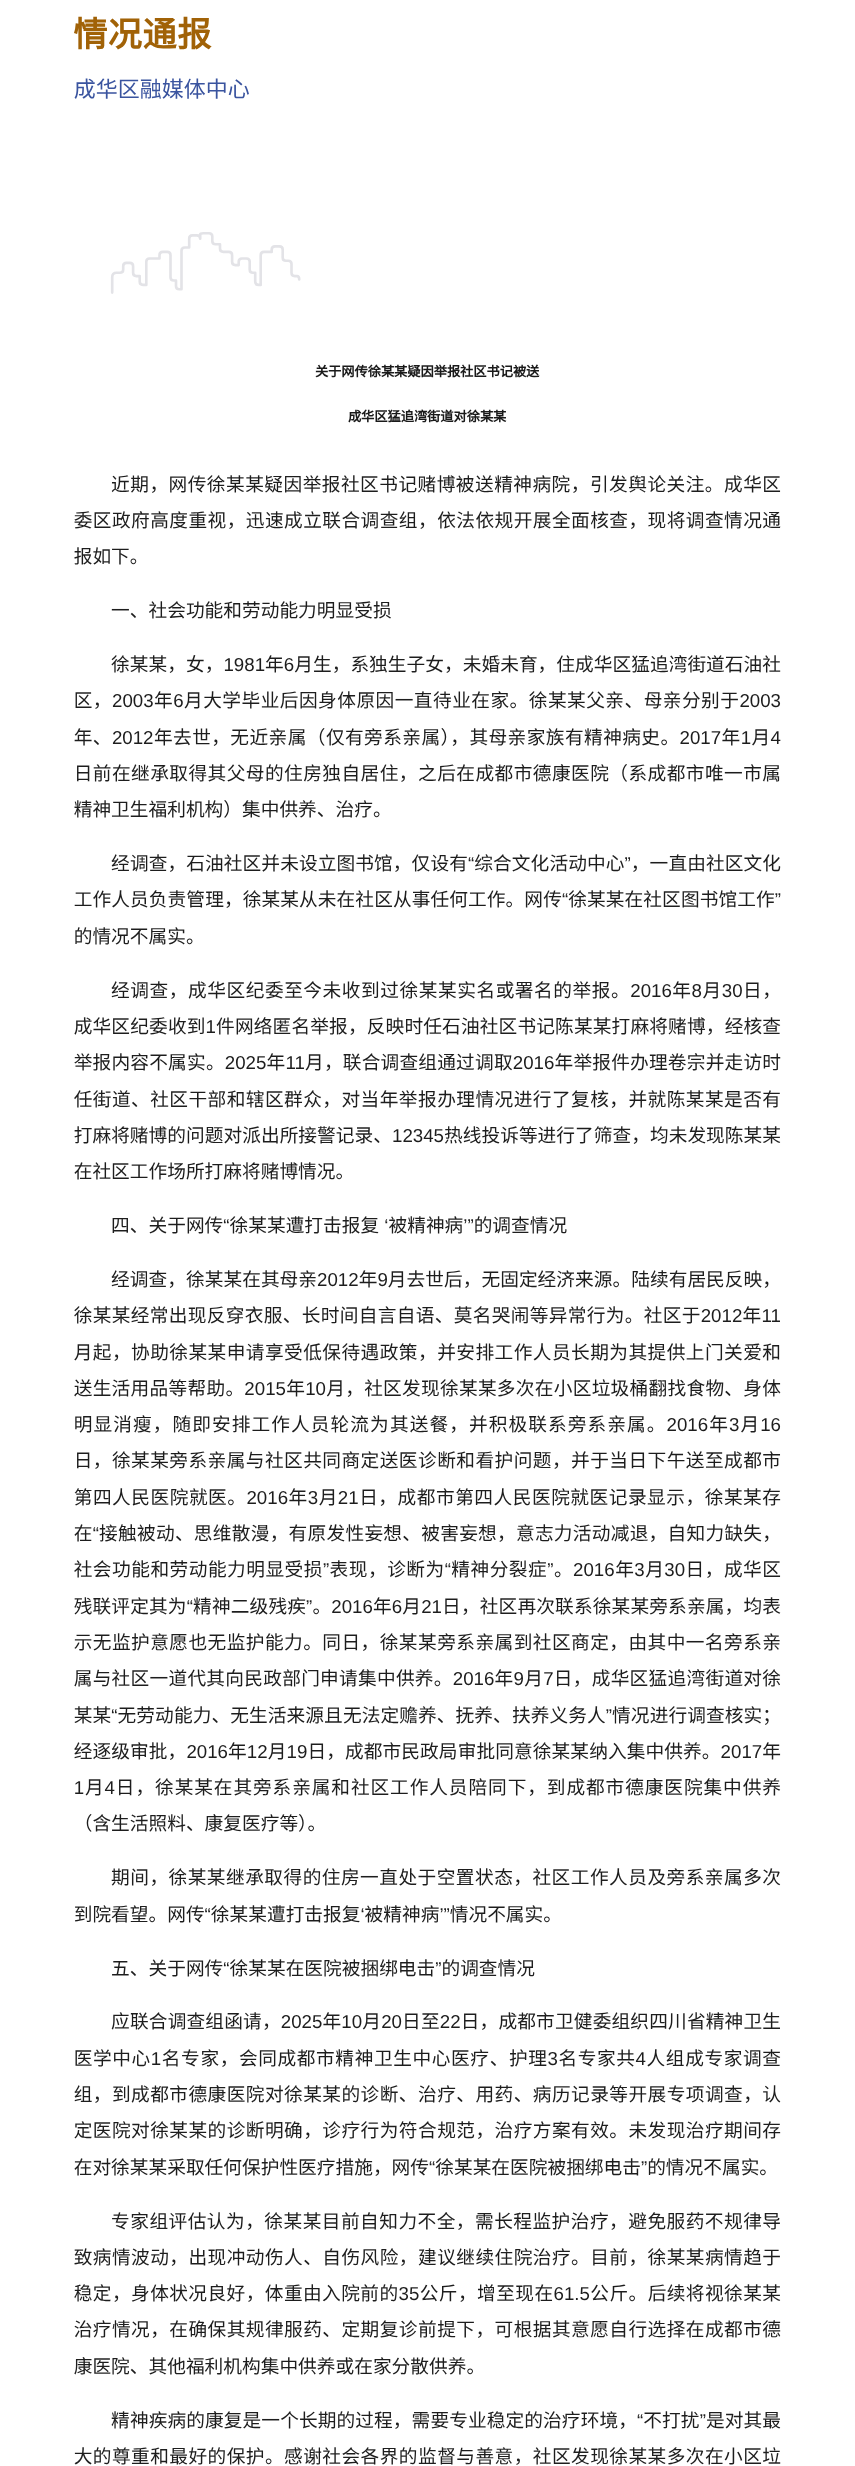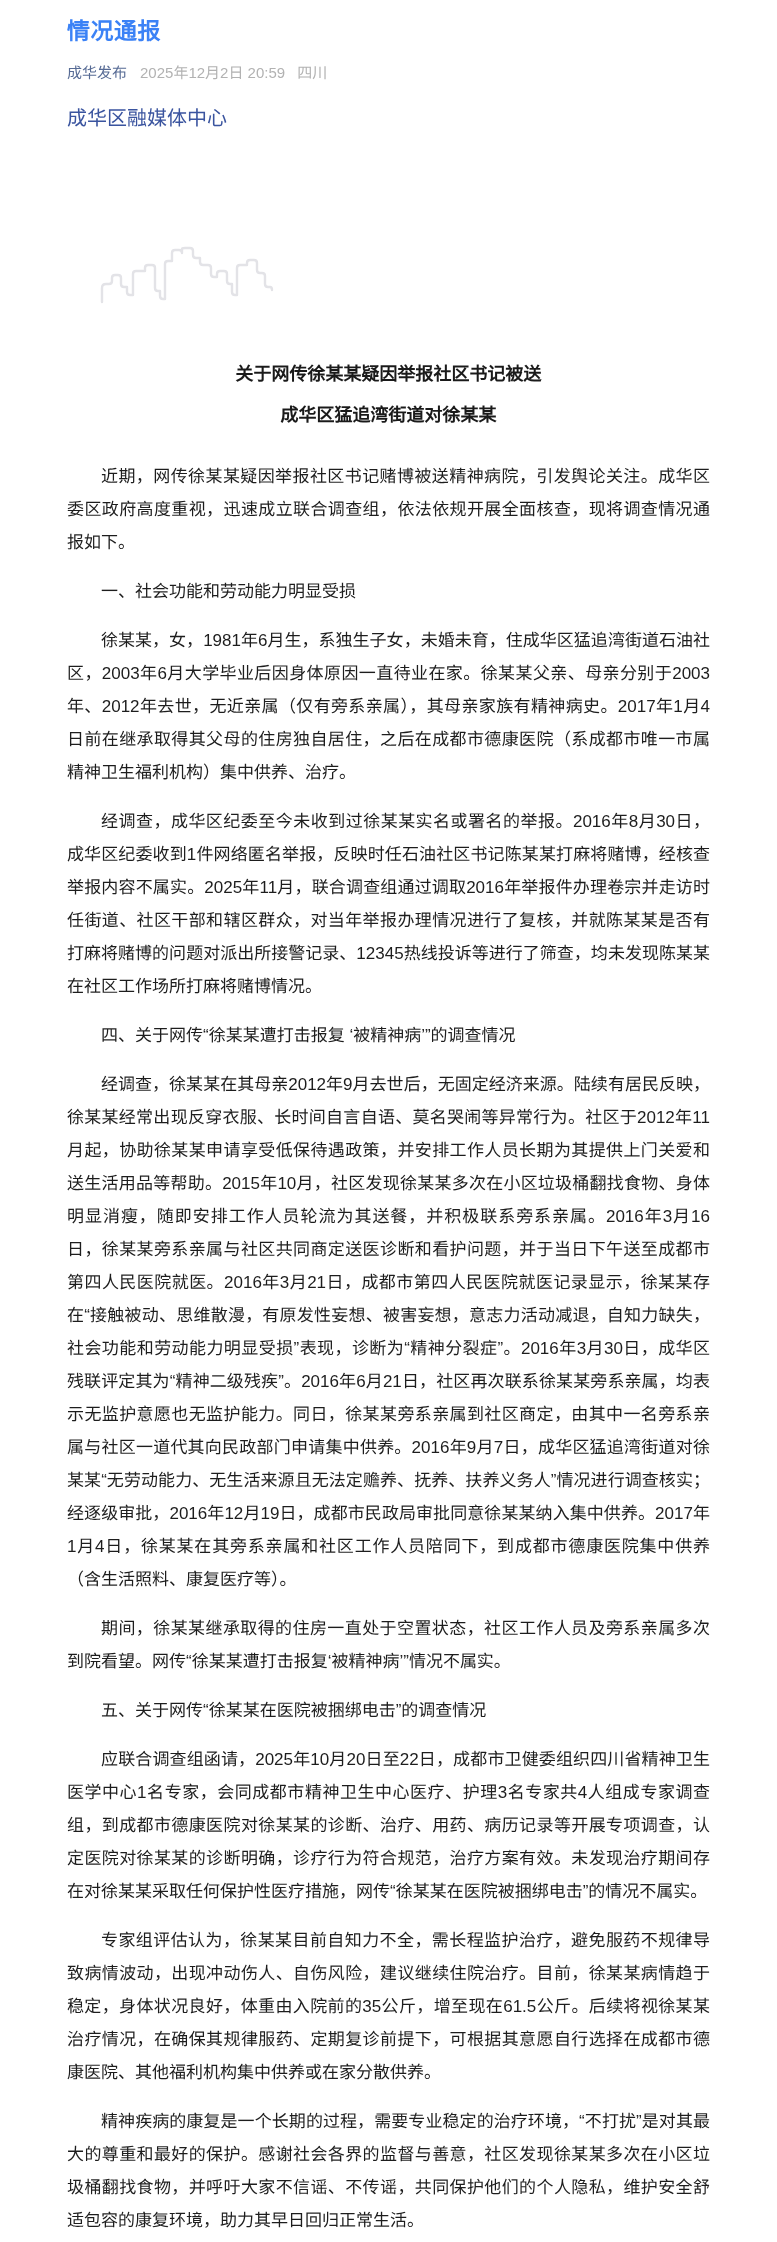--- a/index.html
+++ b/index.html
@@ -10,26 +10,25 @@
   }
   .page {
     position: relative;
     width: 777px;
     min-height: 2242px;
     margin: 0 auto;
     background: #ffffff;
     padding: 16px 67px 10px 67px;
   }
   .article-title {
-    font-size: 23px;
+    font-size: 31px;
     font-weight: 700;
-    color: #3b82f6;
+    color: #a16207;
     line-height: 32px;
     letter-spacing: 0.5px;
-    font-family: Liberation Serif, serif;
   }
   .meta-row {
     margin-top: 14px;
     font-size: 15px;
     line-height: 22px;
     white-space: nowrap;
   }
   .meta-row .account {
     color: var(--account-color, #576b95);
     margin-right: 13px;
@@ -50,21 +49,21 @@
   .hero {
     margin-top: 116px;
     margin-left: 33px;
     width: 174px;
     height: 58px;
   }
   .hero svg { display: block; width: 100%; height: 100%; }
   .doc-title {
     margin-top: 50px;
     text-align: center;
-    font-size: 18px;
+    font-size: 12px;
     font-weight: 700;
     color: #1a1a1a;
     line-height: 41px;
   }
   .doc-body {
     margin-top: 24px;
     font-size: 17px;
     line-height: 33px;
     text-align: justify;
     color: #1d1d1d;
@@ -75,41 +74,39 @@
     margin-top: 16px;
   }
 </style>
 </head>
 <body>
 
 <div class="page">
 
   <h1 class="article-title">情况通报</h1>
 
-  <div class="meta-row">
-    <span class="account">成华发布</span><span class="date">2025年12月2日 20:59</span><span class="region">四川</span>
-  </div>
 
   <div class="source-link">成华区融媒体中心</div>
 
   <div class="hero">
     <svg viewBox="0 0 174 58" fill="none" xmlns="http://www.w3.org/2000/svg">
       <path d="M2,56 L2,42 Q2,38 6,38 L9,38 Q12,38 12,35 L12,32 Q12,29 15,29 L18,29 Q21,29 21,32 L21,38 Q21,41 24,41 L27,41 L27,46 Q27,49 30,49 L33,49 L33,28 Q33,25 36,25 L45,25 L45,22 Q45,19 48,19 L52,19 Q55,19 55,22 L55,42 Q55,45 58,45 L60,45 L60,50 Q60,53 63,53 L65,53 L65,18 Q65,15 68,15 L72,15 L72,7 Q72,4 75,4 L79,4 Q82,4 82,7 L82,3 Q82,2 85,2 L90,2 Q93,2 93,5 L93,9 Q93,12 96,12 L100,12 L100,16 Q100,19 103,19 L108,19 Q111,19 111,22 L111,28 Q111,31 114,31 L117,31 L117,28 Q117,25 120,25 L124,25 Q127,25 127,28 L127,35 Q127,38 130,38 L132,38 L132,46 Q132,49 135,49 L137,49 L137,22 Q137,19 140,19 L147,19 L147,17 Q147,14 150,14 L154,14 Q157,14 157,17 L157,24 Q157,27 160,27 L162,27 Q165,27 165,30 L165,38 Q165,41 168,41 L170,41 Q172,41 172,44" stroke="#e3e3e7" stroke-width="2.4" stroke-linejoin="round" stroke-linecap="round"></path>
     </svg>
   </div>
 
   <div class="doc-title">
     <div>关于网传徐某某疑因举报社区书记被送</div>
     <div>成华区猛追湾街道对徐某某</div>
   </div>
 
   <div class="doc-body" id="doc-body">
       <div class="para">近期，网传徐某某疑因举报社区书记赌博被送精神病院，引发舆论关注。成华区委区政府高度重视，迅速成立联合调查组，依法依规开展全面核查，现将调查情况通报如下。</div>
       <div class="heading">一、社会功能和劳动能力明显受损</div>
       <div class="para">徐某某，女，1981年6月生，系独生子女，未婚未育，住成华区猛追湾街道石油社区，2003年6月大学毕业后因身体原因一直待业在家。徐某某父亲、母亲分别于2003年、2012年去世，无近亲属（仅有旁系亲属），其母亲家族有精神病史。2017年1月4日前在继承取得其父母的住房独自居住，之后在成都市德康医院（系成都市唯一市属精神卫生福利机构）集中供养、治疗。</div>
+      <div class="para">经调查，石油社区并未设立图书馆，仅设有“综合文化活动中心”，一直由社区文化工作人员负责管理，徐某某从未在社区从事任何工作。网传“徐某某在社区图书馆工作”的情况不属实。</div>
       <div class="para">经调查，成华区纪委至今未收到过徐某某实名或署名的举报。2016年8月30日，成华区纪委收到1件网络匿名举报，反映时任石油社区书记陈某某打麻将赌博，经核查举报内容不属实。2025年11月，联合调查组通过调取2016年举报件办理卷宗并走访时任街道、社区干部和辖区群众，对当年举报办理情况进行了复核，并就陈某某是否有打麻将赌博的问题对派出所接警记录、12345热线投诉等进行了筛查，均未发现陈某某在社区工作场所打麻将赌博情况。</div>
       <div class="heading">四、关于网传“徐某某遭打击报复 ‘被精神病’”的调查情况</div>
       <div class="para">经调查，徐某某在其母亲2012年9月去世后，无固定经济来源。陆续有居民反映，徐某某经常出现反穿衣服、长时间自言自语、莫名哭闹等异常行为。社区于2012年11月起，协助徐某某申请享受低保待遇政策，并安排工作人员长期为其提供上门关爱和送生活用品等帮助。2015年10月，社区发现徐某某多次在小区垃圾桶翻找食物、身体明显消瘦，随即安排工作人员轮流为其送餐，并积极联系旁系亲属。2016年3月16日，徐某某旁系亲属与社区共同商定送医诊断和看护问题，并于当日下午送至成都市第四人民医院就医。2016年3月21日，成都市第四人民医院就医记录显示，徐某某存在“接触被动、思维散漫，有原发性妄想、被害妄想，意志力活动减退，自知力缺失，社会功能和劳动能力明显受损”表现，诊断为“精神分裂症”。2016年3月30日，成华区残联评定其为“精神二级残疾”。2016年6月21日，社区再次联系徐某某旁系亲属，均表示无监护意愿也无监护能力。同日，徐某某旁系亲属到社区商定，由其中一名旁系亲属与社区一道代其向民政部门申请集中供养。2016年9月7日，成华区猛追湾街道对徐某某“无劳动能力、无生活来源且无法定赡养、抚养、扶养义务人”情况进行调查核实；经逐级审批，2016年12月19日，成都市民政局审批同意徐某某纳入集中供养。2017年1月4日，徐某某在其旁系亲属和社区工作人员陪同下，到成都市德康医院集中供养（含生活照料、康复医疗等）。</div>
       <div class="para">期间，徐某某继承取得的住房一直处于空置状态，社区工作人员及旁系亲属多次到院看望。网传“徐某某遭打击报复‘被精神病’”情况不属实。</div>
       <div class="heading">五、关于网传“徐某某在医院被捆绑电击”的调查情况</div>
       <div class="para">应联合调查组函请，2025年10月20日至22日，成都市卫健委组织四川省精神卫生医学中心1名专家，会同成都市精神卫生中心医疗、护理3名专家共4人组成专家调查组，到成都市德康医院对徐某某的诊断、治疗、用药、病历记录等开展专项调查，认定医院对徐某某的诊断明确，诊疗行为符合规范，治疗方案有效。未发现治疗期间存在对徐某某采取任何保护性医疗措施，网传“徐某某在医院被捆绑电击”的情况不属实。</div>
       <div class="para">专家组评估认为，徐某某目前自知力不全，需长程监护治疗，避免服药不规律导致病情波动，出现冲动伤人、自伤风险，建议继续住院治疗。目前，徐某某病情趋于稳定，身体状况良好，体重由入院前的35公斤，增至现在61.5公斤。后续将视徐某某治疗情况，在确保其规律服药、定期复诊前提下，可根据其意愿自行选择在成都市德康医院、其他福利机构集中供养或在家分散供养。</div>
       <div class="para">精神疾病的康复是一个长期的过程，需要专业稳定的治疗环境，“不打扰”是对其最大的尊重和最好的保护。感谢社会各界的监督与善意，社区发现徐某某多次在小区垃圾桶翻找食物，并呼吁大家不信谣、不传谣，共同保护他们的个人隐私，维护安全舒适包容的康复环境，助力其早日回归正常生活。</div>
     </div>
 

